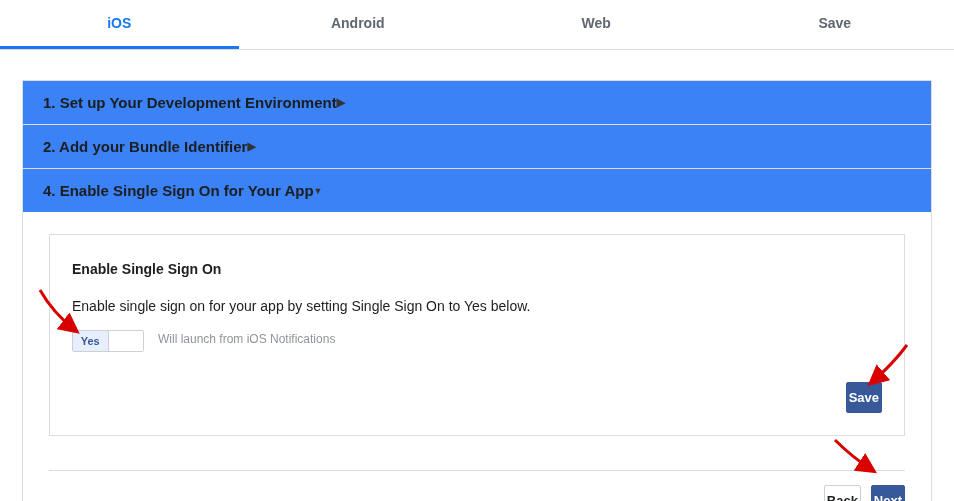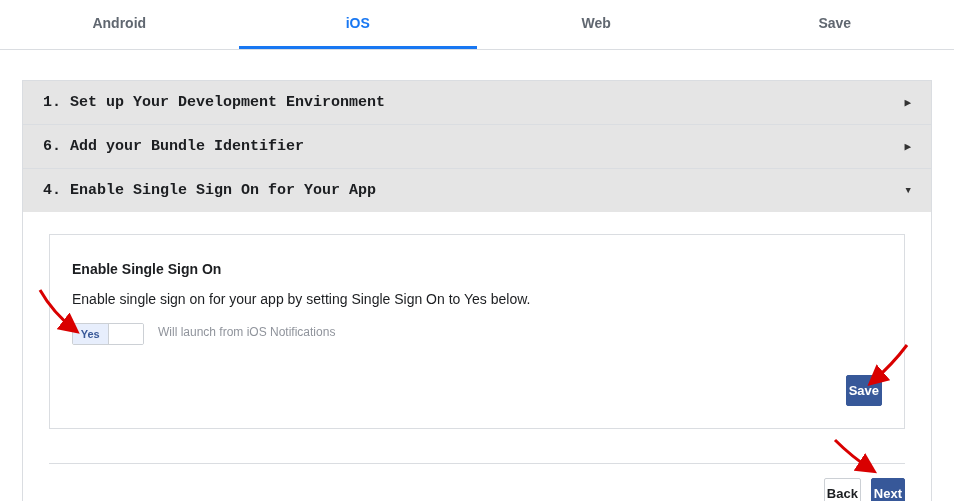--- a/index.html
+++ b/index.html
@@ -31,31 +31,29 @@
     .tab.active {
       color: #1877f2;
       border-bottom-color: #1877f2;
     }
     .content {
       padding: 30px 0 0 0;
       margin: 0 22px 0 22px;
     }
     .accordion-item {
       border: 1px solid #dadde1;
-      background: #e5e5e5;
+      background: #3b82f6;
       display: flex;
       align-items: center;
-      justify-content: space-between;
       padding: 13px 20px;
       color: #1c1e21;
       font-size: 15px;
       font-weight: 600;
       cursor: pointer;
       margin-bottom: -1px;
-      font-family: Liberation Mono, monospace;
     }
     .accordion-item .chevron {
       font-size: 11px;
       color: #333;
     }
     .panel-body {
       border: 1px solid #dadde1;
       border-top: none;
       background: #fff;
       padding: 22px 0 0 0;
@@ -64,21 +62,21 @@
       border: 1px solid #dadde1;
       background: #fff;
       margin: 0 26px;
       padding: 26px 22px 14px 22px;
       border-radius: 0;
     }
     .inner-title {
       font-weight: 600;
       font-size: 14px;
       color: #1c1e21;
-      margin-bottom: 14px;
+      margin-bottom: 21px;
     }
     .inner-sub {
       font-size: 14px;
       color: #1c1e21;
       margin-bottom: 16px;
     }
     .row {
       display: flex;
       align-items: flex-start;
       gap: 14px;
@@ -148,35 +146,35 @@
     
     .arrow {
       position: absolute;
       pointer-events: none;
     }
   </style>
 </head>
 <body>
 
 <div class="tabs">
+  <div class="tab active">iOS</div>
   <div class="tab">Android</div>
-  <div class="tab active">iOS</div>
   <div class="tab">Web</div>
   <div class="tab">Save</div>
 </div>
 
 <div class="content">
 
   <div class="accordion-item">
     <span>1. Set up Your Development Environment</span>
     <span class="chevron">▶</span>
   </div>
 
   <div class="accordion-item">
-    <span>6. Add your Bundle Identifier</span>
+    <span>2. Add your Bundle Identifier</span>
     <span class="chevron">▶</span>
   </div>
 
   <div class="accordion-item">
     <span>4. Enable Single Sign On for Your App</span>
     <span class="chevron" style="font-size:9px;">▼</span>
   </div>
 
   <div class="panel-body">
     <div class="inner-card">

